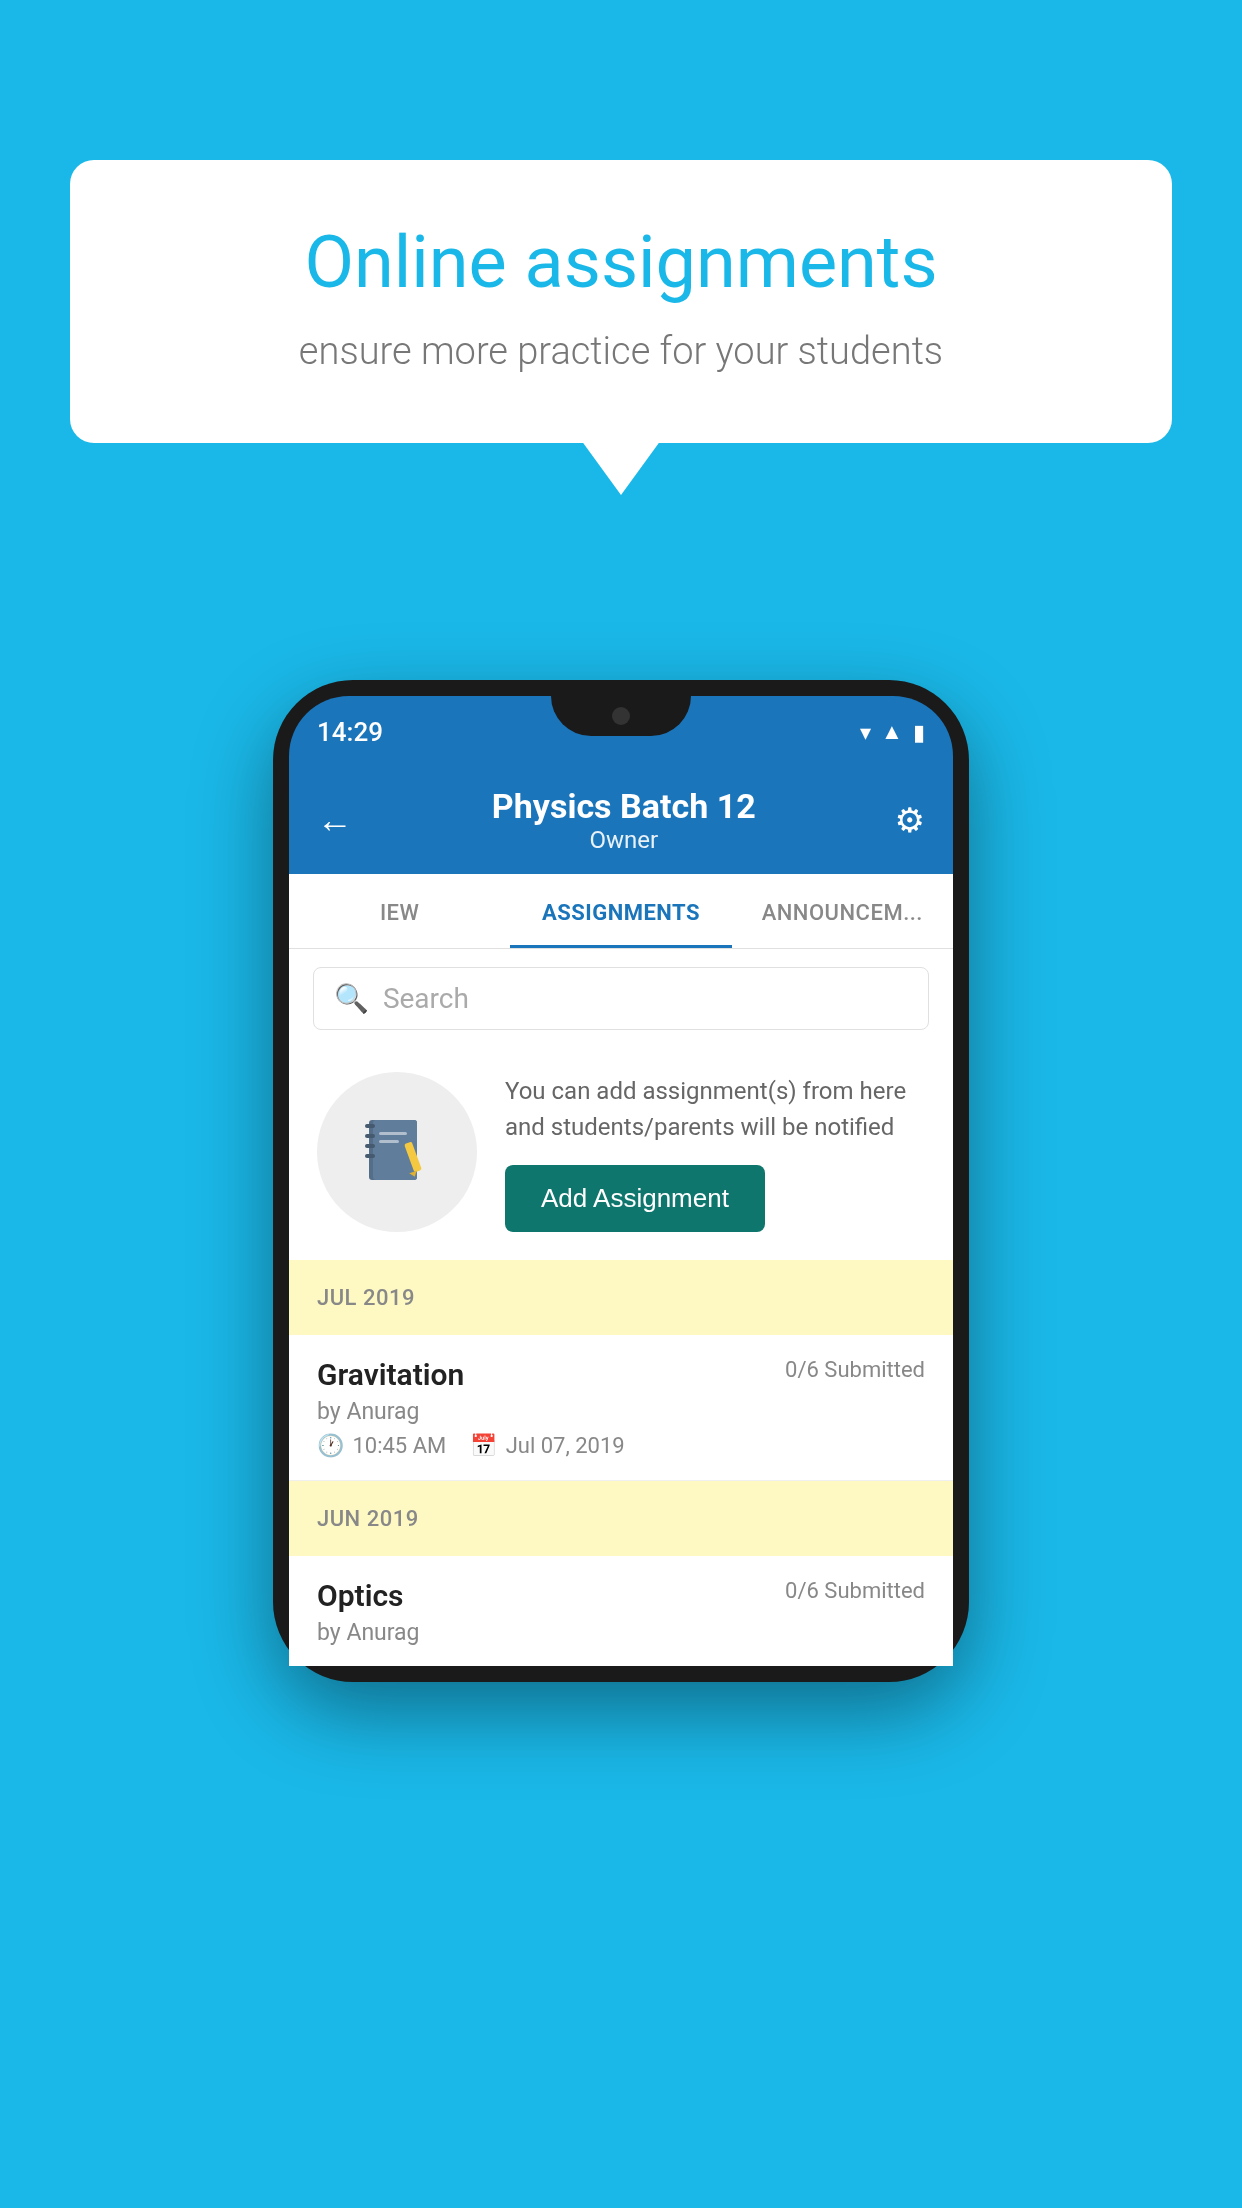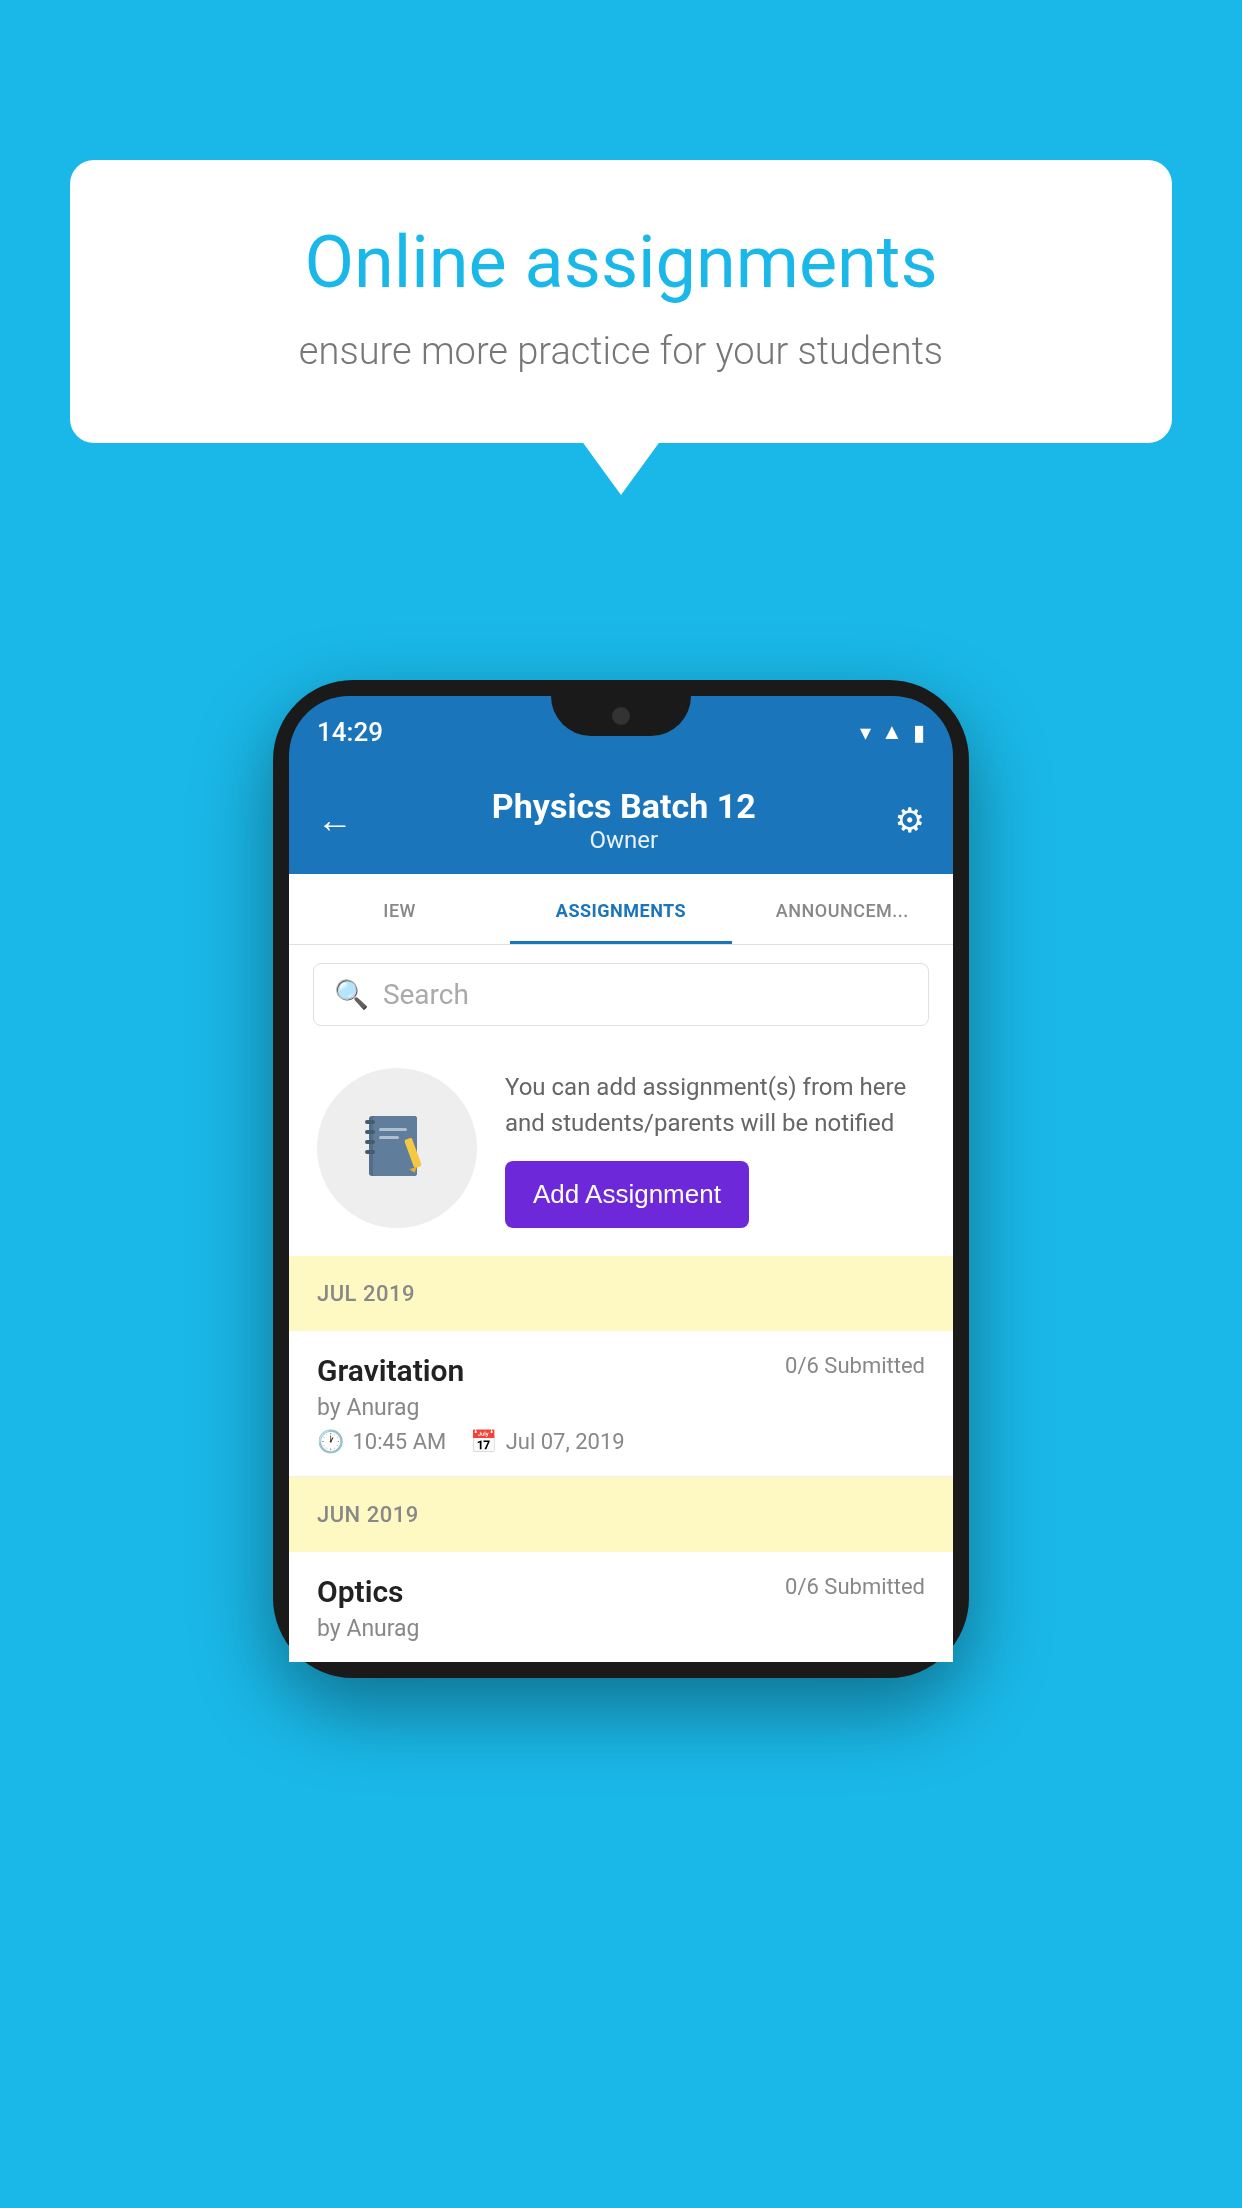--- a/index.html
+++ b/index.html
@@ -162,21 +162,21 @@
       background: white;
       display: flex;
       border-bottom: 1px solid #e0e0e0;
       overflow: hidden;
     }
 
     .tab-item {
       flex: 1;
       text-align: center;
       padding: 26px 10px 20px;
-      font-size: 18px;
+      font-size: 22px;
       font-weight: 500;
       color: #888;
       letter-spacing: 0.5px;
       cursor: pointer;
       white-space: nowrap;
       overflow: hidden;
       text-overflow: ellipsis;
     }
 
     .tab-item.active {
@@ -247,25 +247,25 @@
     }
 
     .promo-text {
       color: #666;
       font-size: 24px;
       line-height: 1.5;
       margin-bottom: 20px;
     }
 
     .add-assignment-btn {
-      background: #6d28d9;
+      background: #0f766e;
       color: white;
       border: none;
       border-radius: 8px;
-      padding: 18px 28px;
+      padding: 18px 36px;
       font-size: 26px;
       font-weight: 500;
       cursor: pointer;
       text-align: right;
     }
 
     
     .section-header {
       background: #fef9c3;
       padding: 25px 28px;

